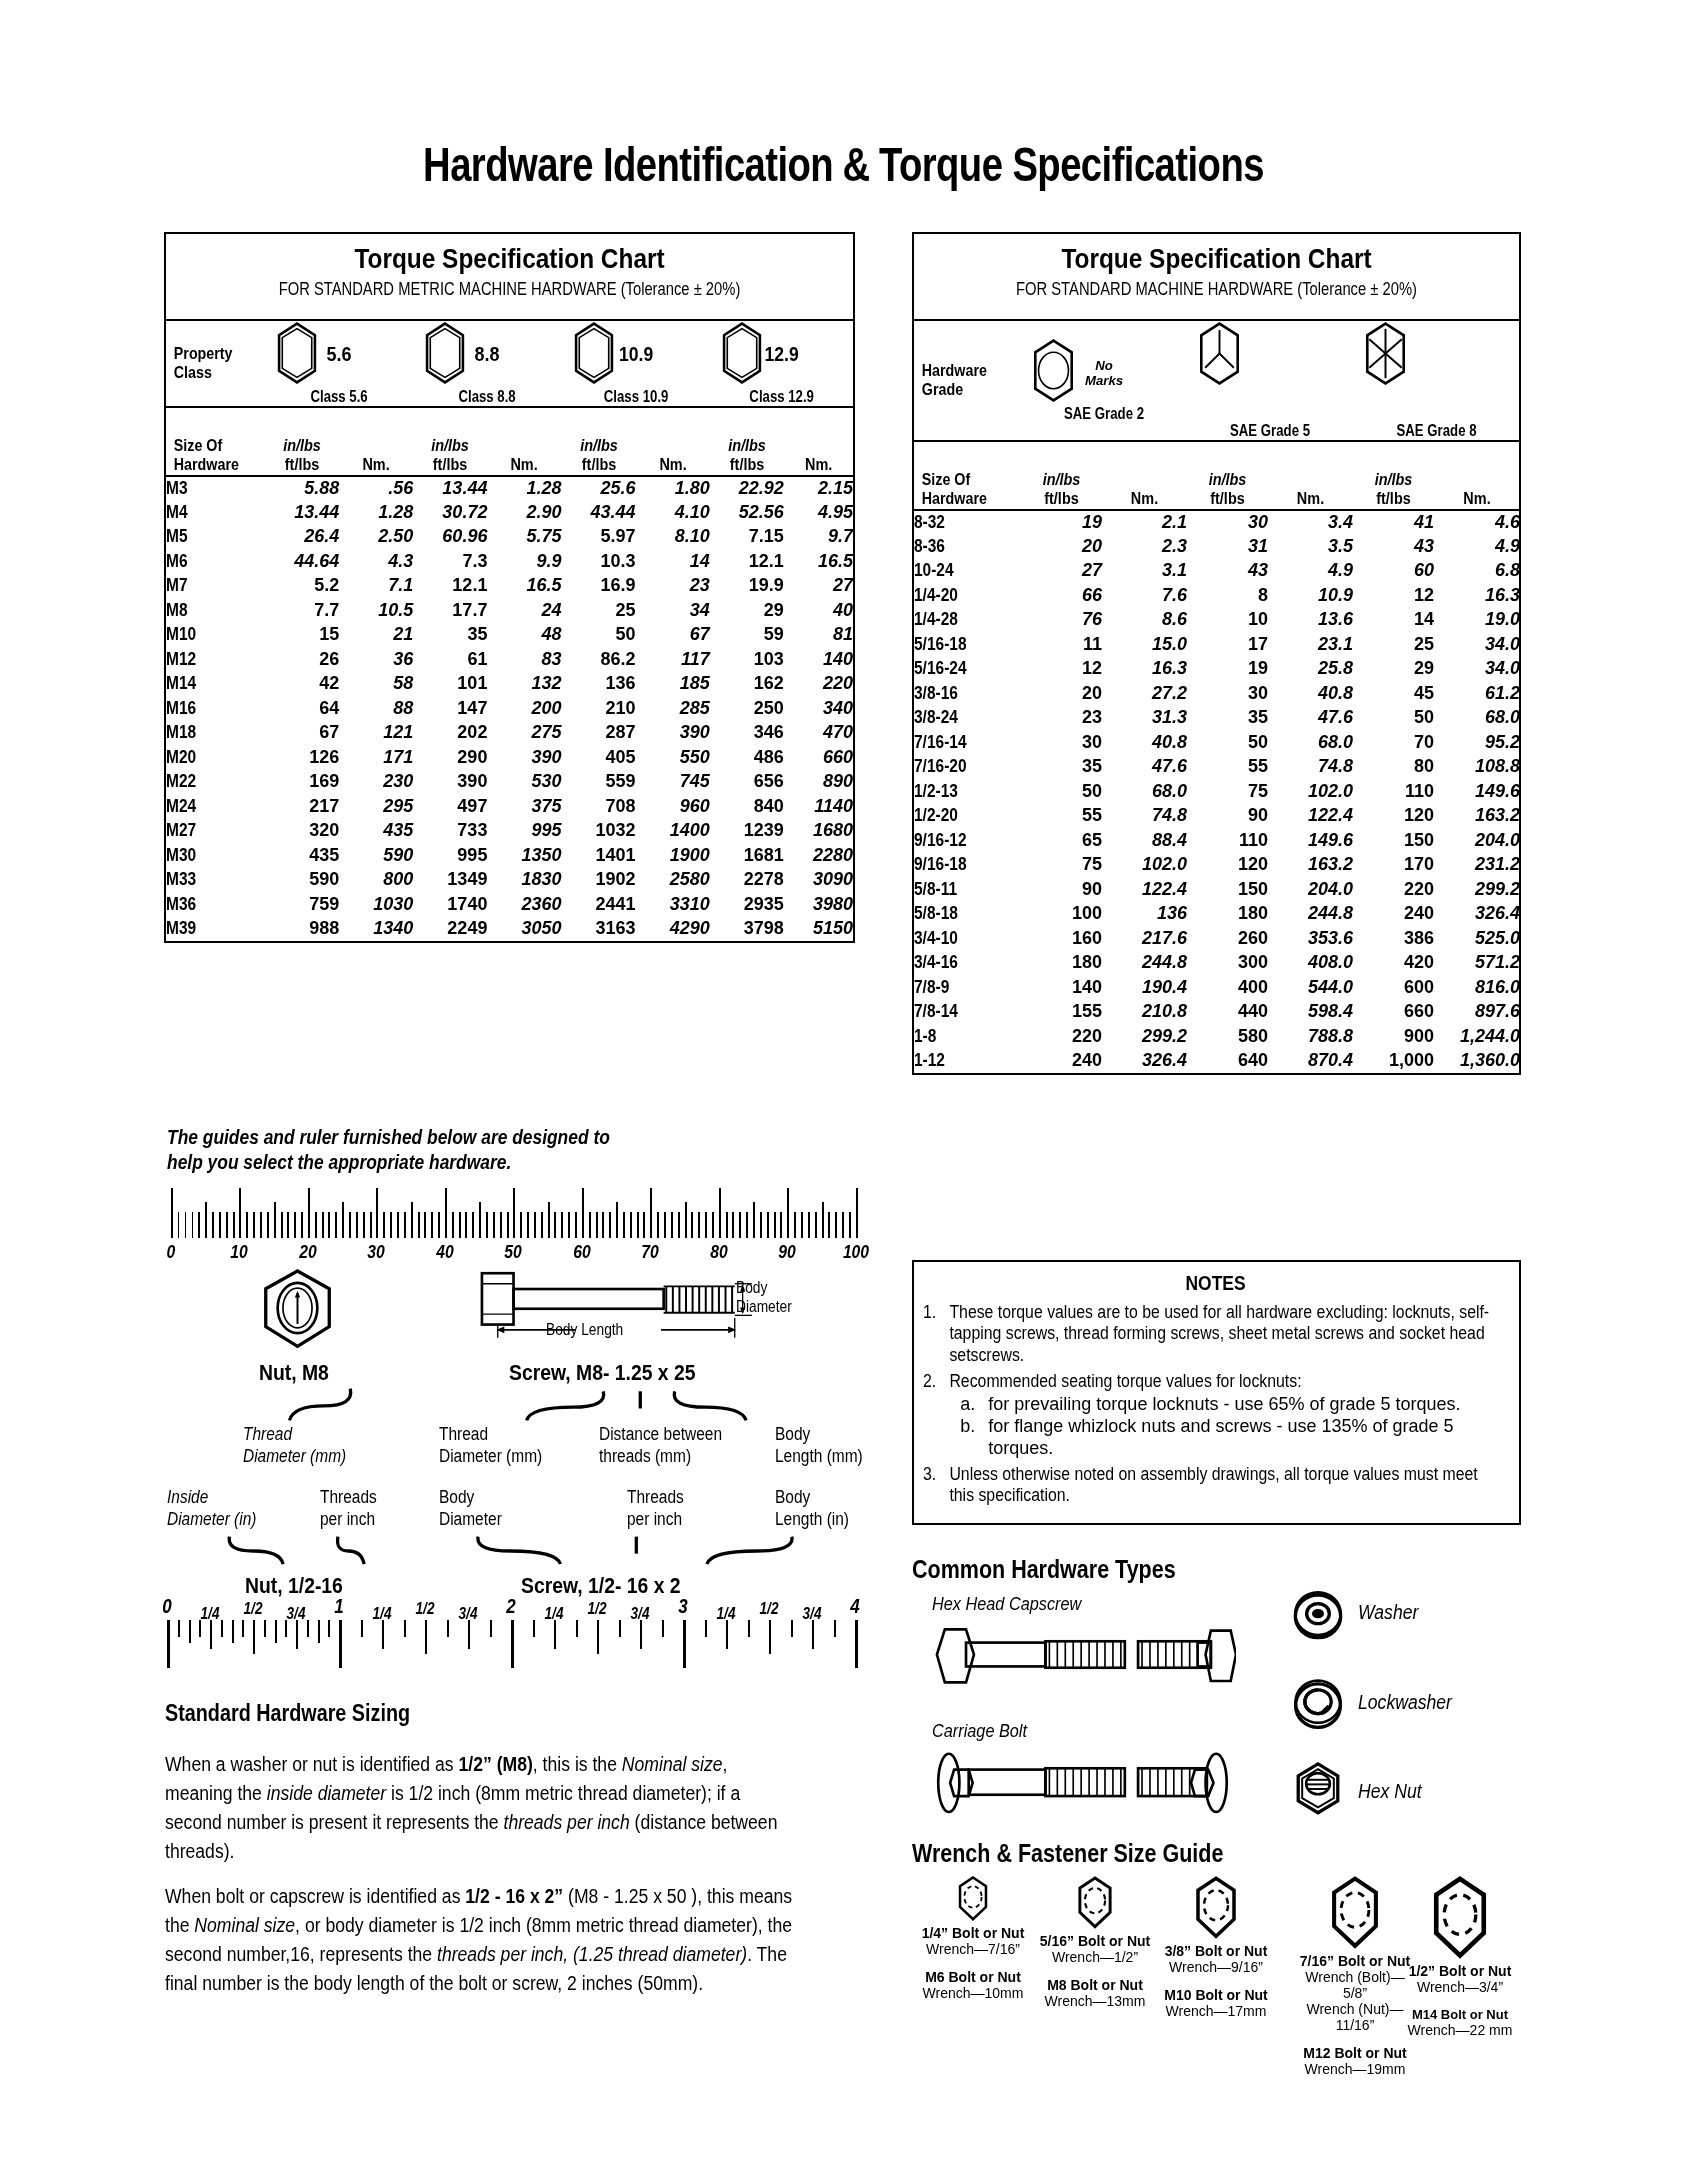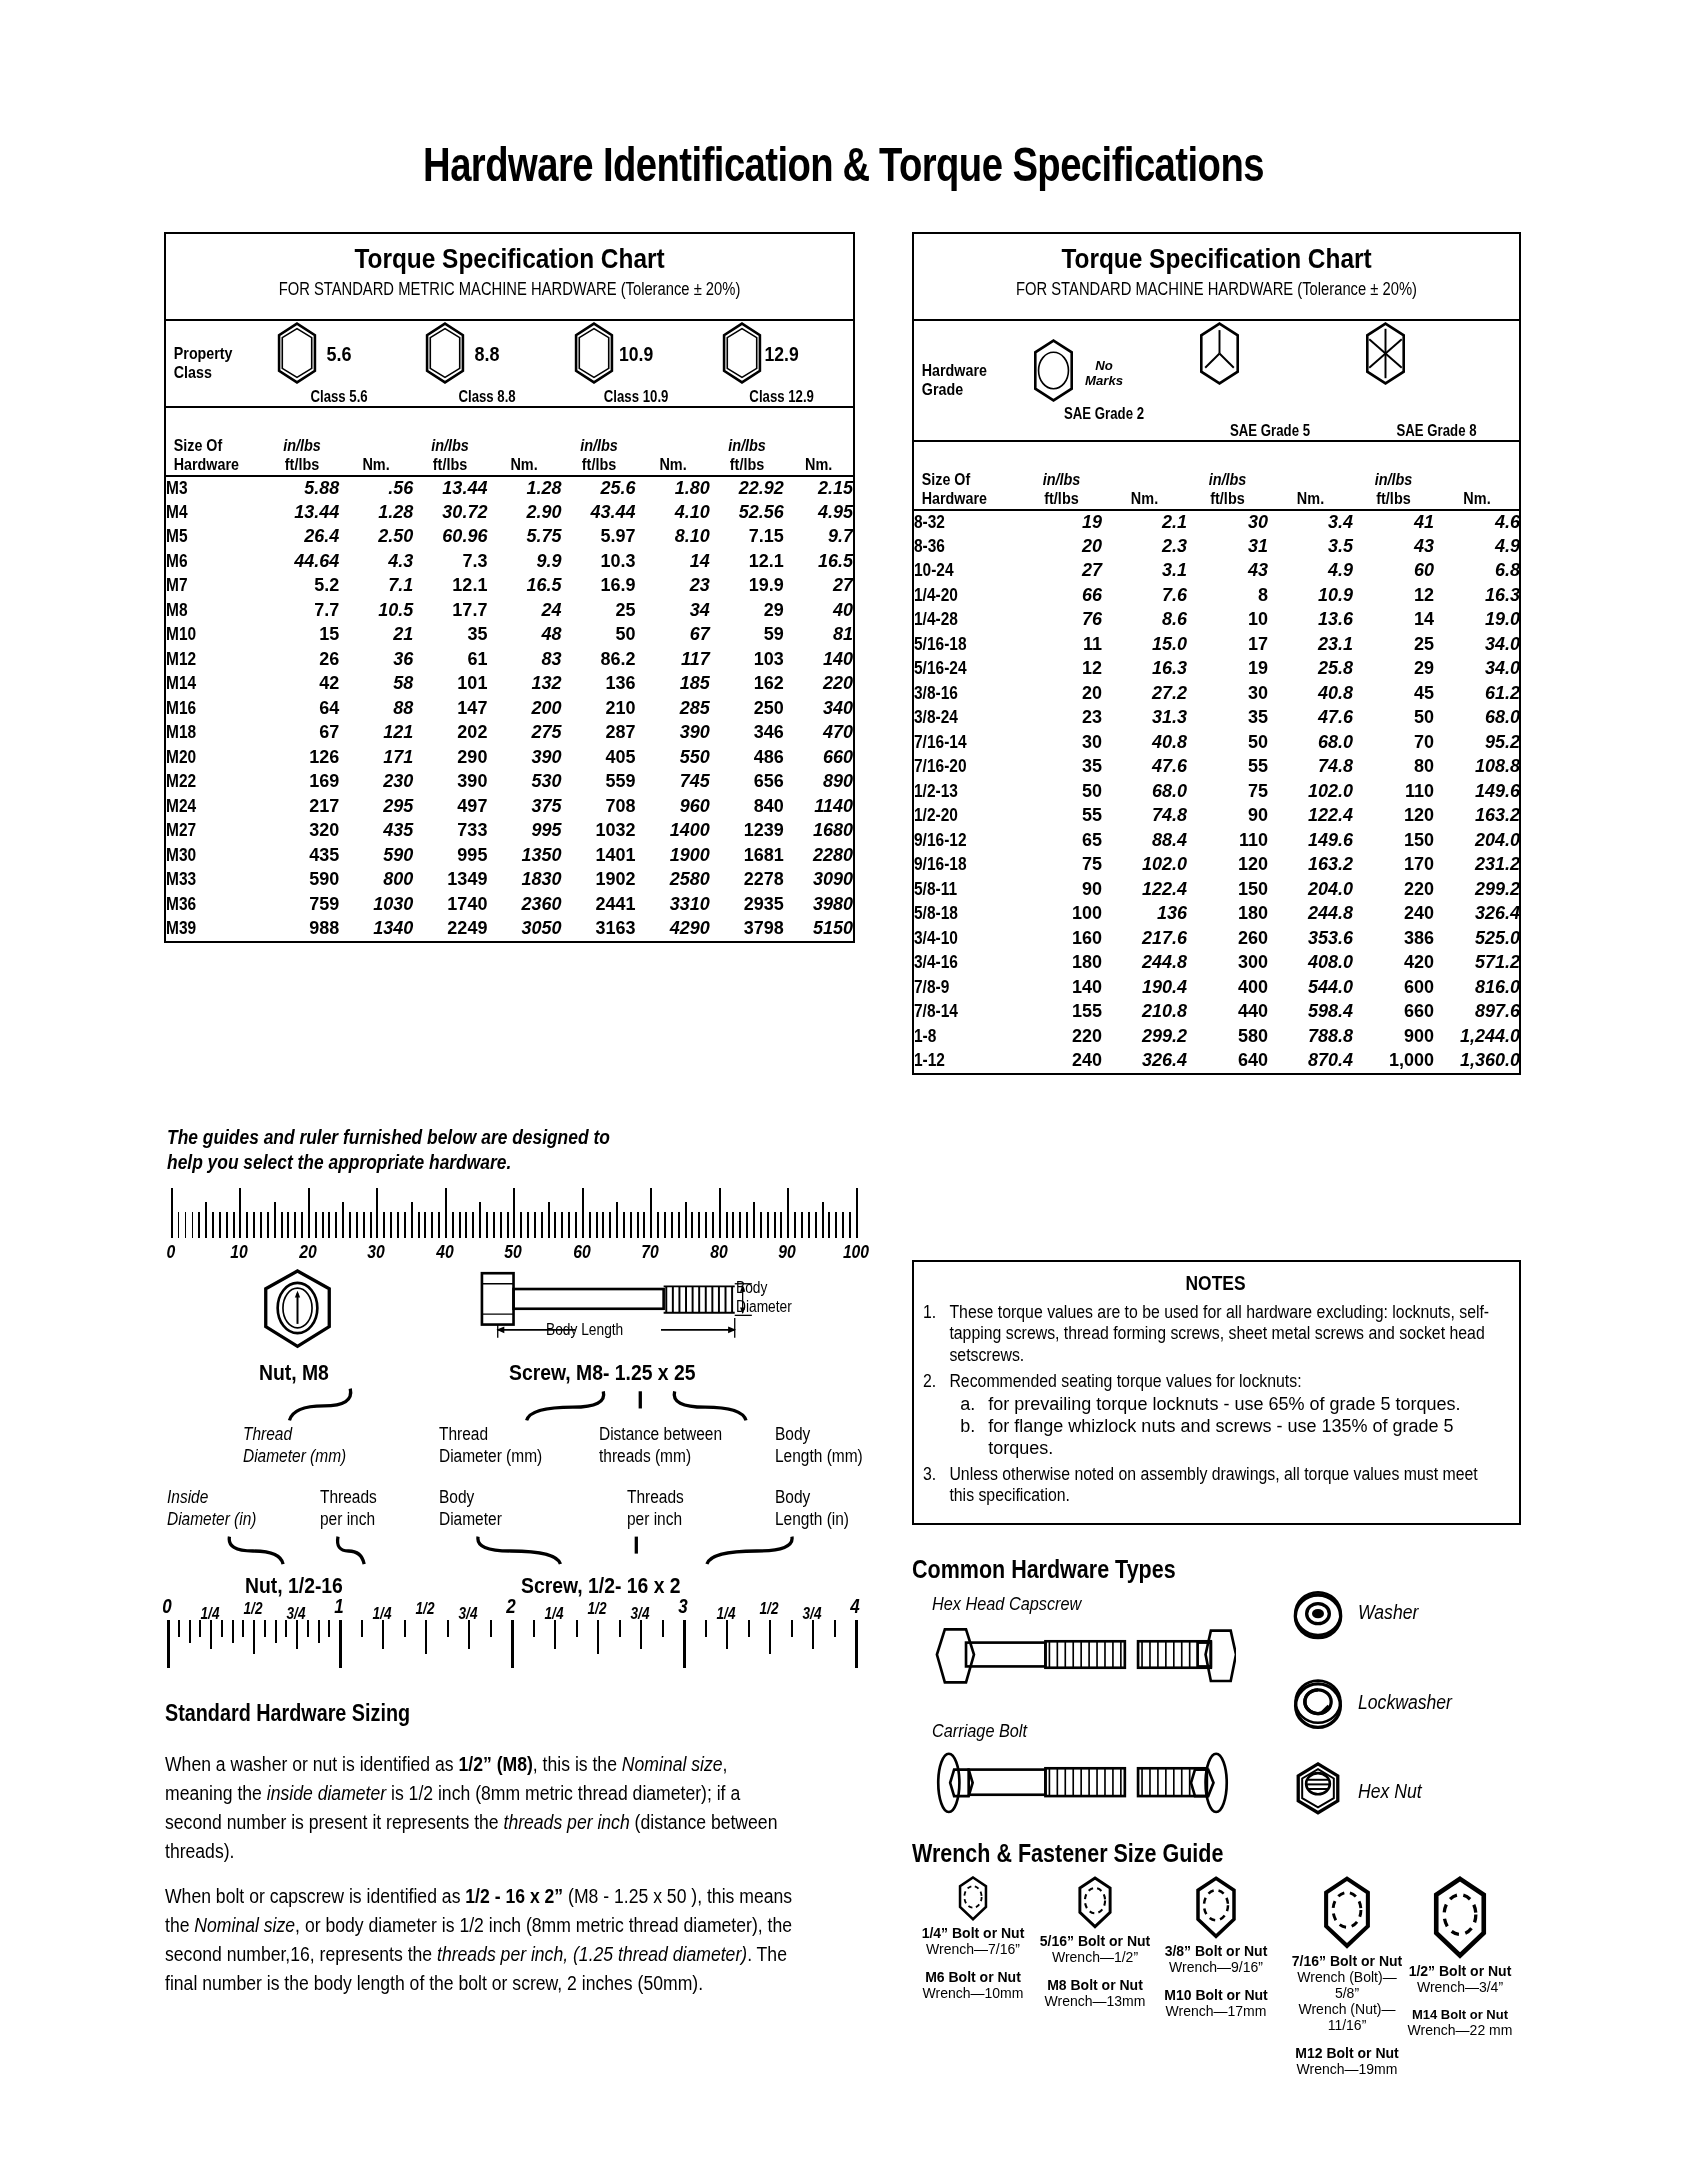--- a/index.html
+++ b/index.html
@@ -1105,21 +1105,21 @@
         <svg width="50" height="63" viewBox="0 0 100 125" style="margin:0 auto;display:block">
           <polygon points="50,4 86,28 86,86 50,120 14,86 14,28" fill="none" stroke="#000" stroke-width="7"></polygon>
           <ellipse cx="50" cy="58" rx="24" ry="30" fill="none" stroke="#000" stroke-width="5" stroke-dasharray="12 10"></ellipse>
         </svg>
         <div class="b" style="font-size: 14px; margin-top: 4px; font-weight: bold;">3/8” Bolt or Nut</div>
         <div style="font-size:14px">Wrench—9/16”</div>
         <div style="font-size:14px"></div>
         <div class="b" style="font-size:14px;margin-top:12px;font-weight:bold">M10 Bolt or Nut</div>
         <div style="font-size:14px">Wrench—17mm</div>
       </div>
-      <div style="position: absolute; top: 0px; width: 122px; left: 374px; text-align: center;">
+      <div style="position: absolute; top: 0px; width: 122px; left: 382px; text-align: center;">
         <svg width="58" height="73" viewBox="0 0 100 125" style="margin:0 auto;display:block">
           <polygon points="50,4 86,28 86,86 50,120 14,86 14,28" fill="none" stroke="#000" stroke-width="7"></polygon>
           <ellipse cx="50" cy="58" rx="24" ry="30" fill="none" stroke="#000" stroke-width="5" stroke-dasharray="12 10"></ellipse>
         </svg>
         <div class="b" style="font-size: 14px; margin-top: 4px; font-weight: bold;">7/16” Bolt or Nut</div>
         <div style="font-size:14px">Wrench (Bolt)—5/8”</div>
         <div style="font-size:14px">Wrench (Nut)—11/16”</div>
         <div class="b" style="font-size:14px;margin-top:12px;font-weight:bold">M12 Bolt or Nut</div>
         <div style="font-size:14px">Wrench—19mm</div>
       </div>

